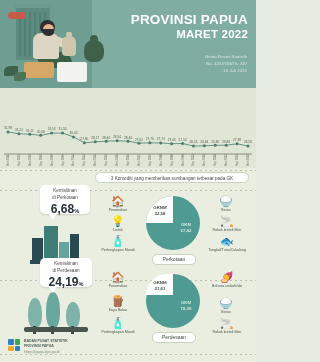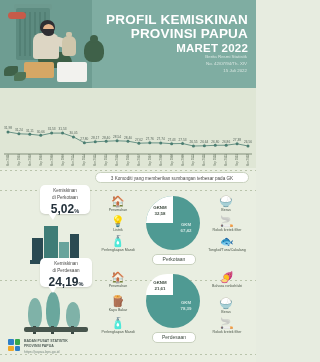--- a/index.html
+++ b/index.html
@@ -136,21 +136,20 @@
     <div class="man-face"></div>
     <div class="man-beard"></div>
     <div class="jar"></div>
     <div class="sack"></div>
     <div class="crate"></div>
     <div class="box-w"></div>
     <div class="leaf1"></div>
     <div class="leaf2"></div>
 
     <div class="hdr-title">
-      <span class="l1">PROFIL KEMISKINAN</span>
       <span class="l2">PROVINSI PAPUA</span>
       <span class="l3">MARET 2022</span>
     </div>
     <div class="hdr-sub">
       <div>Berita Resmi Statistik</div>
       <div>No. 42/07/94/Th. XIV</div>
       <div>15 Juli 2022</div>
     </div>
   </div>
 
@@ -296,21 +295,21 @@
     <i style="left:14px;width:14px;height:38px"></i>
     <i class="lt" style="left:29px;width:10px;height:22px"></i>
     <i class="dk" style="left:40px;width:9px;height:30px"></i>
     <i style="left:0px;width:54px;height:4px;background:#2a4a52"></i>
   </div>
   <div class="bubble" style="left:40px;top:185px;width:50px;height:29px">
     <div class="bt">
       <div>Kemiskinan</div>
       <div>di Perkotaan</div>
     </div>
-    <div class="bv"><span>5,02</span><small>%</small></div>
+    <div class="bv"><span>6,68</span><small>%</small></div>
     <div class="tail" style="left:8px;bottom:-6px"></div>
   </div>
 
   <div class="treeset">
     <div class="tr" style="left:4px"></div>
       <div class="trk" style="left:9px"></div>
     <div class="tr" style="left:22px;height:36px;background:#6aa79d"></div>
       <div class="trk" style="left:27px"></div>
     <div class="tr" style="left:42px;height:26px"></div>
       <div class="trk" style="left:47px"></div>

